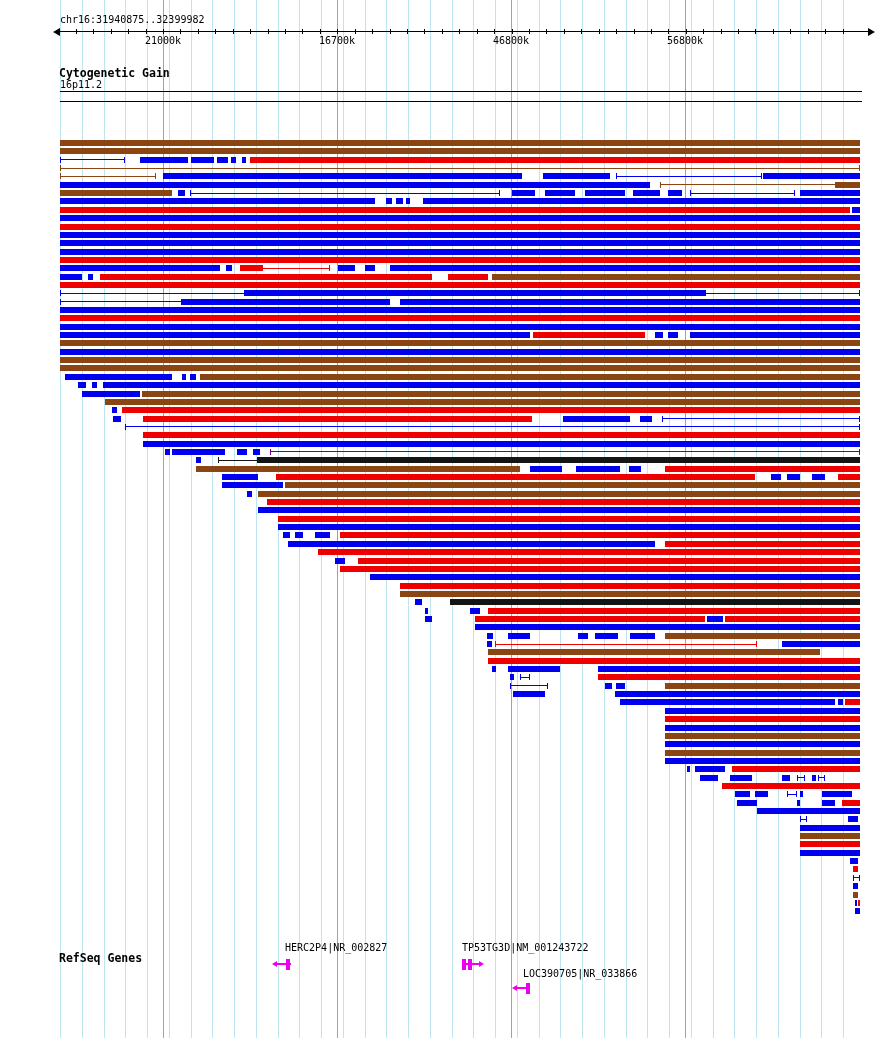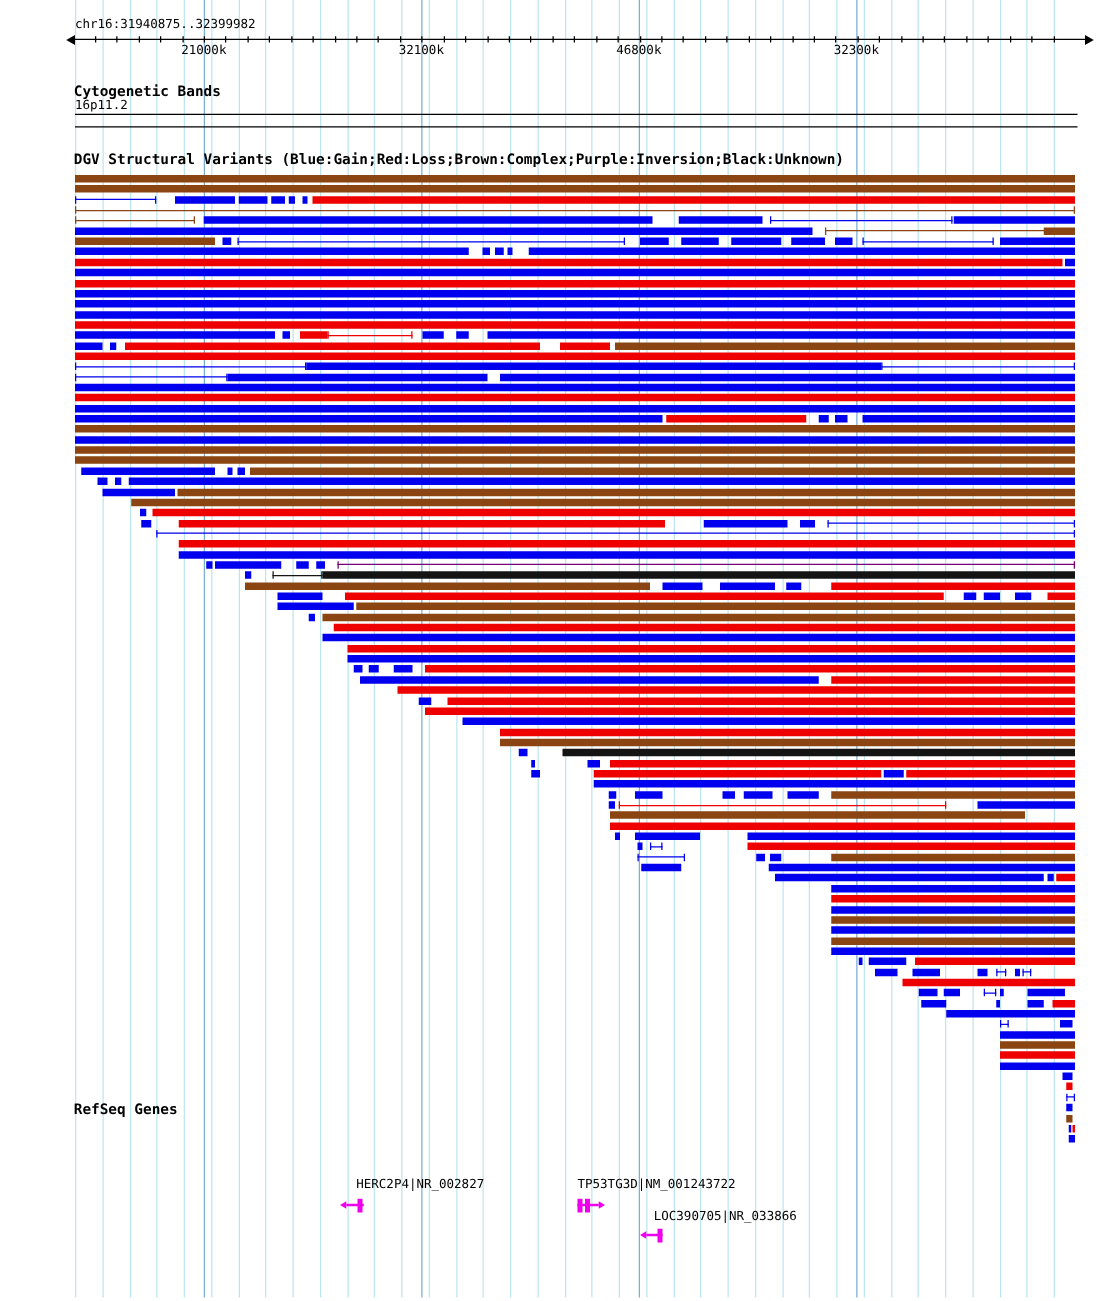--- a/index.html
+++ b/index.html
@@ -117,32 +117,31 @@
       <div class="tick" style="left: 703px; top: 29px; height: 5px;"></div>
       <div class="tick" style="left: 721px; top: 29px; height: 5px;"></div>
       <div class="tick" style="left: 738px; top: 29px; height: 5px;"></div>
       <div class="tick" style="left: 755px; top: 29px; height: 5px;"></div>
       <div class="tick" style="left: 773px; top: 29px; height: 5px;"></div>
       <div class="tick" style="left: 790px; top: 29px; height: 5px;"></div>
       <div class="tick" style="left: 808px; top: 29px; height: 5px;"></div>
       <div class="tick" style="left: 825px; top: 29px; height: 5px;"></div>
       <div class="tick" style="left: 843px; top: 29px; height: 5px;"></div>
       <div class="txt" style="top: 35px; left: 145px;">21000k</div>
-      <div class="txt" style="top: 35px; left: 319px;">32100k</div>
+      <div class="txt" style="top: 35px; left: 319px;">16700k</div>
       <div class="txt" style="top: 35px; left: 493px;">46800k</div>
-      <div class="txt" style="top: 35px; left: 667px;">32300k</div>
+      <div class="txt" style="top: 35px; left: 667px;">56800k</div>
     </div>
 
-  <div class="txtb" style="left:59px;top:67px;">Cytogenetic Bands</div>
+  <div class="txtb" style="left:59px;top:67px;">Cytogenetic Gain</div>
   <div class="txt" style="left:60px;top:79px;">16p11.2</div>
   <div id="band-layer" class="abs" style="left:0;top:0;width:890px;height:110px;">
       <div class="band-box" style="left: 60px; top: 91px; width: 802px; height: 9px;"></div>
     </div>
 
-  <div class="txtb" style="left:59px;top:121px;">DGV Structural Variants (Blue:Gain;Red:Loss;Brown:Complex;Purple:Inversion;Black:Unknown)</div>
   <div id="variants-layer" class="abs" style="left:0;top:0;width:890px;height:930px;">
       <div class="seg" style="left: 60px; top: 140px; width: 800px; background: rgb(139, 69, 19);"></div>
       <div class="seg" style="left: 60px; top: 148.35px; width: 800px; background: rgb(139, 69, 19);"></div>
       <div class="segline" style="left: 60px; top: 159.2px; width: 65px; background: rgb(0, 0, 238);"></div>
       <div class="segtick" style="left: 60px; top: 156.7px; background: rgb(0, 0, 238);"></div>
       <div class="segtick" style="left: 124px; top: 156.7px; background: rgb(0, 0, 238);"></div>
       <div class="seg" style="left: 140px; top: 156.7px; width: 48px; background: rgb(0, 0, 238);"></div>
       <div class="seg" style="left: 191px; top: 156.7px; width: 23px; background: rgb(0, 0, 238);"></div>
       <div class="seg" style="left: 217px; top: 156.7px; width: 11px; background: rgb(0, 0, 238);"></div>
       <div class="seg" style="left: 231px; top: 156.7px; width: 5px; background: rgb(0, 0, 238);"></div>
@@ -387,21 +386,21 @@
       <div class="segline" style="left: 853px; top: 877.3px; width: 7px; background: rgb(0, 0, 238);"></div>
       <div class="segtick" style="left: 853px; top: 874.8px; background: rgb(0, 0, 238);"></div>
       <div class="segtick" style="left: 859px; top: 874.8px; background: rgb(0, 0, 238);"></div>
       <div class="seg" style="left: 853px; top: 883.15px; width: 5px; background: rgb(0, 0, 238);"></div>
       <div class="seg" style="left: 853px; top: 891.5px; width: 5px; background: rgb(139, 69, 19);"></div>
       <div class="seg" style="left: 855px; top: 899.85px; width: 2px; background: rgb(0, 0, 238);"></div>
       <div class="seg" style="left: 858px; top: 899.85px; width: 2px; background: rgb(238, 0, 0);"></div>
       <div class="seg" style="left: 855px; top: 908.2px; width: 5px; background: rgb(0, 0, 238);"></div>
     </div>
 
-  <div class="txtb" style="left:59px;top:881px;">RefSeq Genes</div>
+  <div class="txtb" style="left:59px;top:952px;">RefSeq Genes</div>
   <div id="genes-layer" class="abs" style="left:0;top:0;width:890px;height:1041px;">
       <div class="txt" style="left: 285px; top: 942px;">HERC2P4|NR_002827</div>
       <div class="gene-line" style="left: 277px; top: 963px; width: 14px; background: rgb(238, 0, 238); height: 2px;"></div>
       <div class="gene-exon" style="left: 286px; top: 959px; background: rgb(238, 0, 238);"></div>
       <div class="gene-arrow-l" style="left: 272px; top: 961px; border-right: 5px solid rgb(238, 0, 238);"></div>
       <div class="txt" style="left: 462px; top: 942px;">TP53TG3D|NM_001243722</div>
       <div class="gene-line" style="left: 462px; top: 963px; width: 17px; background: rgb(238, 0, 238); height: 2px;"></div>
       <div class="gene-exon" style="left: 462px; top: 959px; background: rgb(238, 0, 238);"></div>
       <div class="gene-exon" style="left: 468px; top: 959px; background: rgb(238, 0, 238);"></div>
       <div class="gene-arrow-r" style="left: 479px; top: 961px; border-left: 5px solid rgb(238, 0, 238);"></div>

